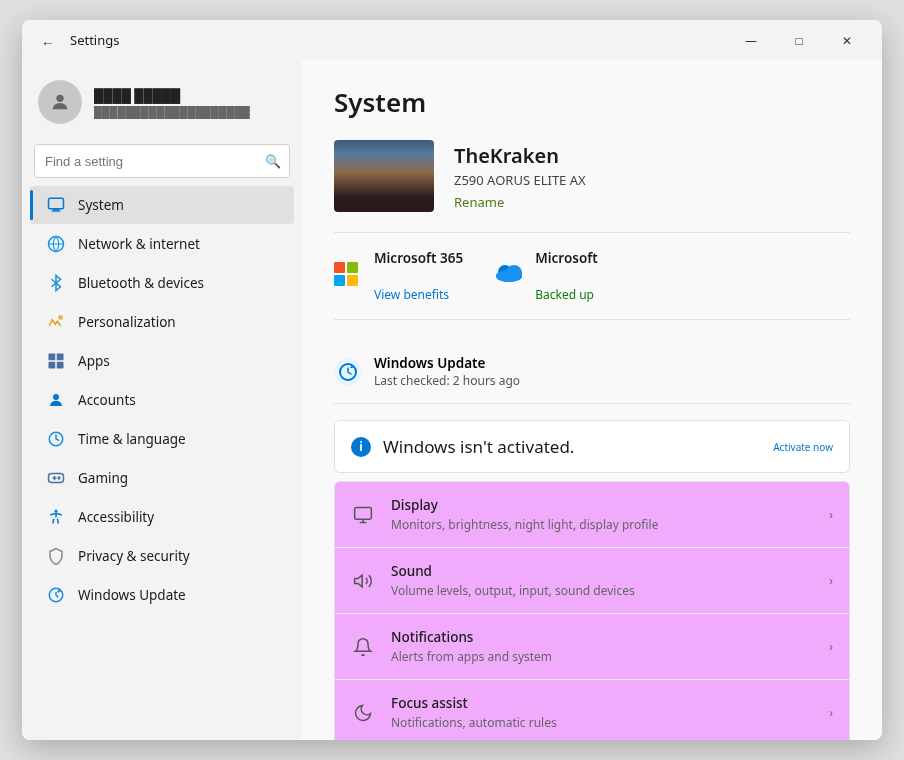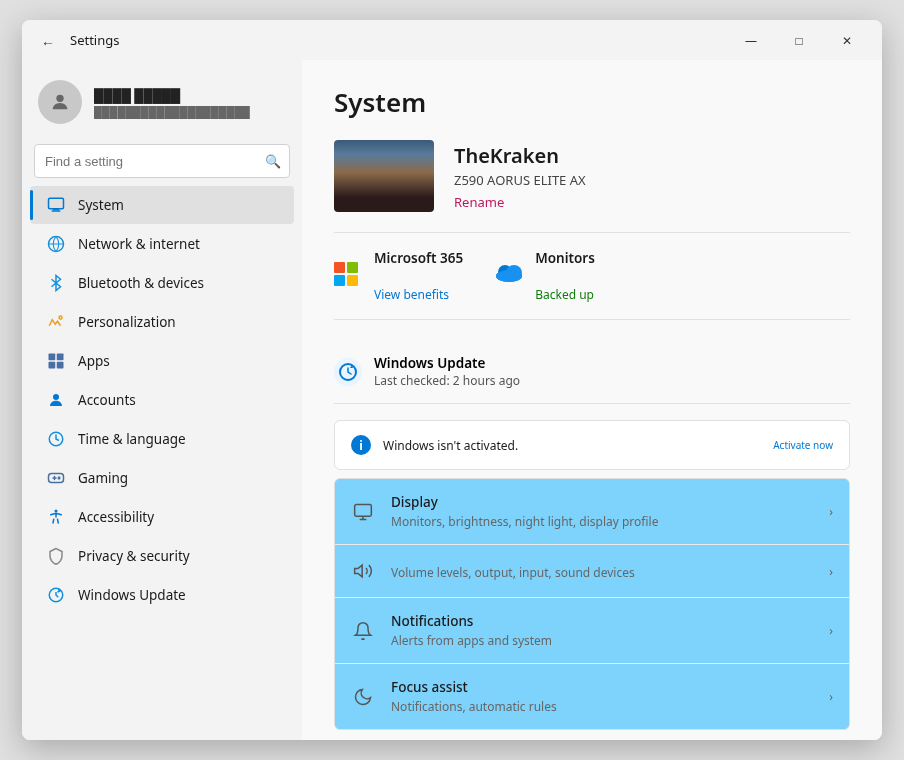--- a/index.html
+++ b/index.html
@@ -187,21 +187,21 @@
       font-weight: 600;
       color: #1a1a1a;
     }
     .device-model {
       font-size: 13px;
       color: #444;
       margin-top: 2px;
     }
     .rename-link {
       font-size: 13px;
-      color: #be185d;
+      color: #4d7c0f;
       cursor: pointer;
       margin-top: 4px;
     }
     .services-row {
       display: flex;
       gap: 32px;
       margin-bottom: 20px;
       padding: 16px 0;
       border-top: 1px solid #e0e0e0;
       border-bottom: 1px solid #e0e0e0;
@@ -254,30 +254,30 @@
       align-items: center;
       justify-content: space-between;
       margin-bottom: 8px;
     }
     .alert-left {
       display: flex;
       align-items: center;
       gap: 12px;
     }
     .alert-text {
-      font-size: 12px;
+      font-size: 17px;
       color: #1a1a1a;
     }
     .activate-link {
       font-size: 10px;
       color: #0078d4;
       cursor: pointer;
     }
     .settings-list {
-      background: #7dd3fc;
+      background: #f0abfc;
       border: 1px solid #e0e0e0;
       border-radius: 6px;
       overflow: hidden;
       margin-top: 8px;
     }
     .settings-item {
       display: flex;
       align-items: center;
       padding: 14px 16px;
       gap: 16px;
@@ -506,21 +506,21 @@
         <div class="service-item">
           <div style="position:relative;width:28px;height:28px;">
             <svg width="28" height="20" viewBox="0 0 28 20">
               <ellipse cx="14" cy="14" rx="13" ry="6" fill="#0078d4"></ellipse>
               <ellipse cx="10" cy="10" rx="7" ry="7" fill="#0078d4"></ellipse>
               <ellipse cx="19" cy="11" rx="8" ry="8" fill="#1891f1"></ellipse>
               <ellipse cx="14" cy="14" rx="13" ry="6" fill="#1891f1"></ellipse>
             </svg>
           </div>
           <div>
-            <div class="service-name">Monitors</div>
+            <div class="service-name">Microsoft</div>
             <div class="service-sub green">Backed up</div>
           </div>
         </div>
       </div>
 
       <div class="update-row">
         <div style="width:28px;height:28px;border-radius:50%;background:#e8f4ff;display:flex;align-items:center;justify-content:center;">
           <svg width="20" height="20" viewBox="0 0 20 20" fill="none">
             <circle cx="10" cy="10" r="8" stroke="#0078d4" stroke-width="2" fill="none"></circle>
             <path d="M10 6v4l3 2" stroke="#0078d4" stroke-width="1.5" stroke-linecap="round"></path>
@@ -556,20 +556,21 @@
     <span class="chevron">›</span>
   </div>
           <div class="settings-item">
     <div class="settings-icon">
               <svg width="20" height="20" viewBox="0 0 24 24" fill="none" stroke="#555" stroke-width="1.8">
                 <polygon points="11,5 6,9 2,9 2,15 6,15 11,19"></polygon>
                 <path d="M15.54 8.46a5 5 0 0 1 0 7.07M19.07 4.93a10 10 0 0 1 0 14.14"></path>
               </svg>
             </div>
     <div class="settings-text">
+      <div class="settings-name">Sound</div>
       <div class="settings-desc">Volume levels, output, input, sound devices</div>
     </div>
     <span class="chevron">›</span>
   </div>
           <div class="settings-item">
     <div class="settings-icon">
               <svg width="20" height="20" viewBox="0 0 24 24" fill="none" stroke="#555" stroke-width="1.8">
                 <path d="M18 8A6 6 0 0 0 6 8c0 7-3 9-3 9h18s-3-2-3-9"></path>
                 <path d="M13.73 21a2 2 0 0 1-3.46 0"></path>
               </svg>

